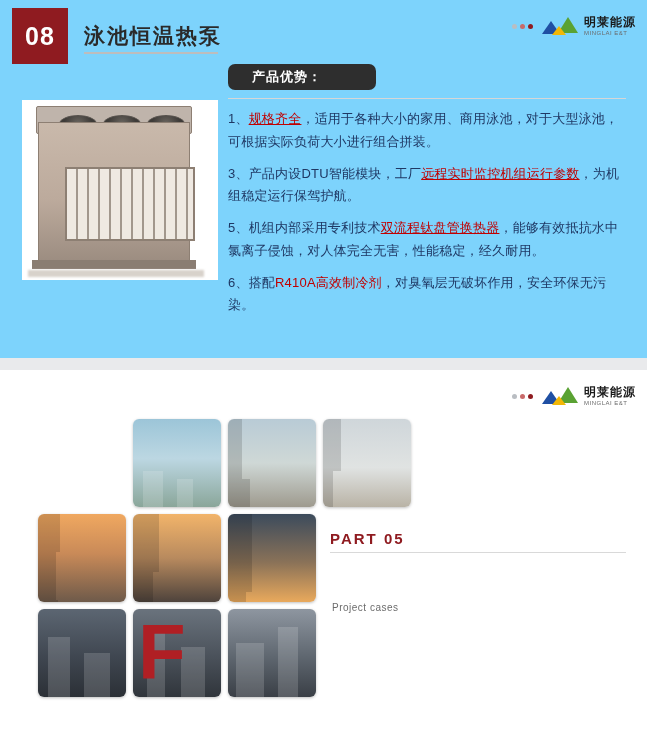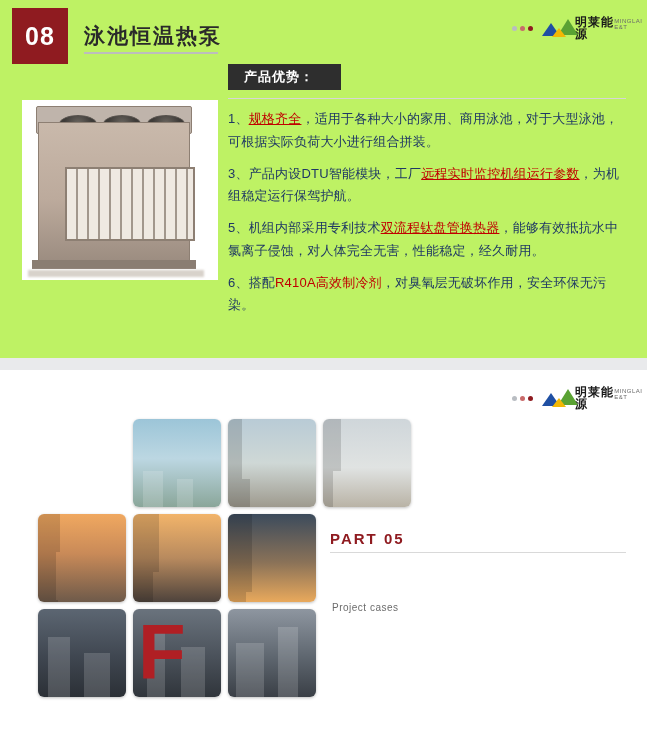--- a/index.html
+++ b/index.html
@@ -15,21 +15,21 @@
     overflow: hidden;
     background: #e9eaec;
   }
 
   
   .slide1 {
     position: absolute;
     left: 0; top: 0;
     width: 647px;
     height: 358px;
-    background: #bef264;
+    background: #7dd3fc;
   }
   .slide1-badge {
     position: absolute;
     left: 12px; top: 8px;
     width: 56px; height: 56px;
     background: #8f1b20;
     color: #ffffff;
     font-size: 25px;
     font-weight: bold;
     display: flex;
@@ -96,20 +96,21 @@
     border-bottom: 16px solid #5aa233;
   }
   .lm-yellow {
     left: 10px; top: 9px;
     border-left: 7px solid transparent;
     border-right: 7px solid transparent;
     border-bottom: 9px solid #f2b705;
   }
   .logo-text {
     display: flex;
+    flex-direction: column;
     line-height: 1;
   }
   .logo-text .cn {
     font-size: 12px;
     font-weight: bold;
     color: #1a1a1a;
     letter-spacing: 1px;
   }
   .logo-text .en {
     font-size: 6px;
@@ -174,26 +175,27 @@
     left: 6px; top: 170px;
     width: 176px; height: 7px;
     background: #d8d2cb;
     filter: blur(1px);
   }
 
   
   .adv-header {
     position: absolute;
     left: 228px; top: 64px;
-    width: 113px; height: 26px;
+    width: 148px; height: 26px;
     background: #2e2e2e;
     display: flex;
     align-items: center;
-    padding-left: 16px;
+    padding-left: 24px;
     box-sizing: border-box;
+    border-radius: 7px;
   }
   .adv-header span {
     color: #ffffff;
     font-size: 13px;
     font-weight: bold;
     letter-spacing: 1px;
   }
   .adv-line {
     position: absolute;
     left: 228px; top: 98px;

